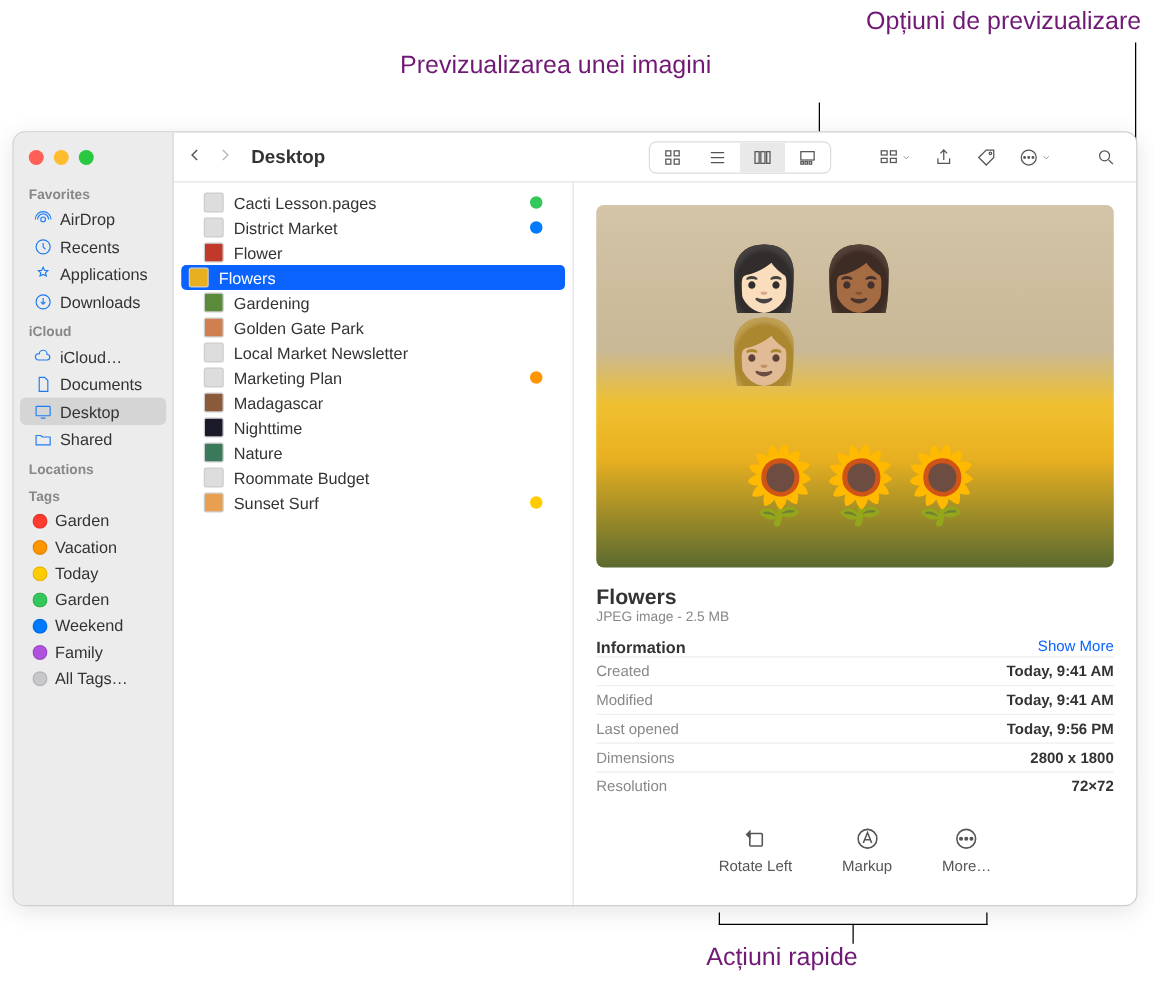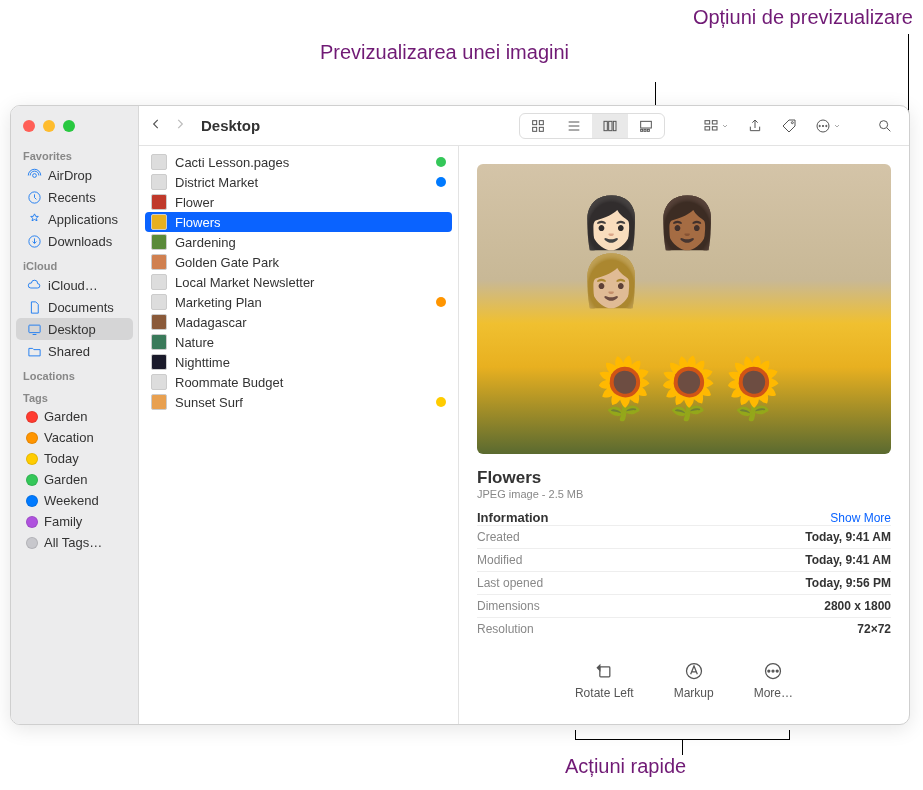--- a/index.html
+++ b/index.html
@@ -103,21 +103,21 @@
     
     
     .file-col {
       width: 320px;
       border-right: 1px solid #e3e3e3;
       padding-top: 6px;
     }
     .file-item {
       display: flex;
       align-items: center;
-      padding: 2px 12px;
+      padding: 2px 24px;
       gap: 8px;
       font-size: 13px;
       position: relative;
     }
     .file-item.selected { background: #0a63ff; color: #fff; border-radius: 4px; margin: 0 6px; padding: 2px 6px;}
     .file-thumb { width: 16px; height: 16px; background: #ddd; border-radius: 2px; flex-shrink:0; border:1px solid #ccc;}
     .file-tag-dot { width:10px; height:10px; border-radius:50%; margin-left:auto; }
     
     
     .preview-col {
@@ -148,21 +148,21 @@
       content: '👩🏻 👩🏾 👩🏼';
       position: absolute;
       top: 30px;
       left: 50%;
       transform: translateX(-50%);
       font-size: 50px;
     }
     
     .preview-title { font-size: 17px; font-weight: 600; color: #333; }
     .preview-sub { font-size: 11px; color: #888; margin-bottom: 10px; }
-    .info-header { display:flex; justify-content:space-between; align-items:center;}
+    .info-header { display:flex; justify-content:space-between; align-items:flex-start;}
     .info-label { font-weight: 600; font-size: 13px; }
     .show-more { color: #0a63ff; font-size: 12px; }
     .info-row {
       display: flex;
       justify-content: space-between;
       font-size: 12px;
       padding: 4px 0;
       border-top: 1px solid #eee;
       color: #888;
     }
@@ -434,26 +434,26 @@
         <div class="file-item">
             <div class="file-thumb"></div>
             <span>Marketing Plan</span>
             <span class="file-tag-dot" style="background:#ff9500"></span>
           </div>
         <div class="file-item">
             <div class="file-thumb" style="background:#8a5a3a"></div>
             <span>Madagascar</span>
           </div>
         <div class="file-item">
+            <div class="file-thumb" style="background:#1a1a2a"></div>
+            <span>Nighttime</span>
+          </div>
+        <div class="file-item">
             <div class="file-thumb" style="background:#3a7a5a"></div>
             <span>Nature</span>
-          </div>
-        <div class="file-item">
-            <div class="file-thumb" style="background:#1a1a2a"></div>
-            <span>Nighttime</span>
           </div>
         <div class="file-item">
             <div class="file-thumb"></div>
             <span>Roommate Budget</span>
           </div>
         <div class="file-item">
             <div class="file-thumb" style="background:#e8a050"></div>
             <span>Sunset Surf</span>
             <span class="file-tag-dot" style="background:#ffcc00"></span>
           </div>

